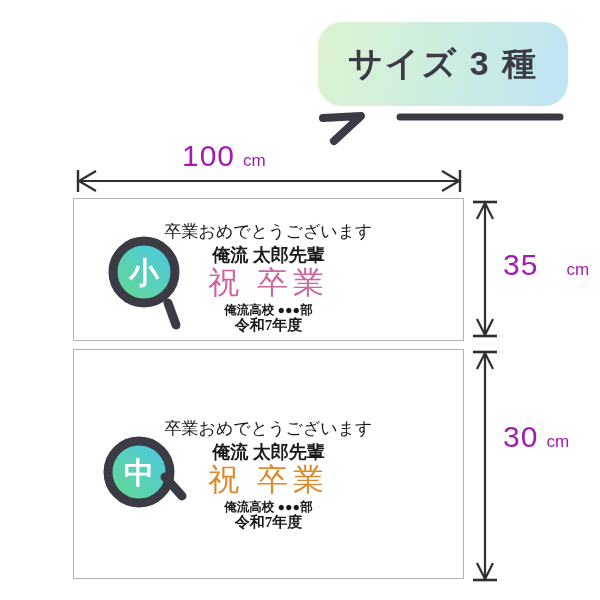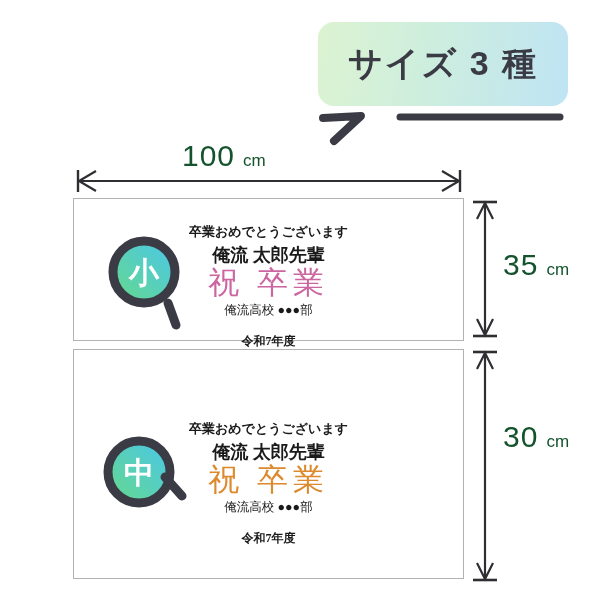--- a/index.html
+++ b/index.html
@@ -3,48 +3,48 @@
 <meta charset="utf-8">
 <style>
   html,body{margin:0;padding:0;background:#fff;}
   #canvas{
     position:relative;width:600px;height:600px;background:#ffffff;overflow:hidden;
     font-family:"Liberation Sans",sans-serif;
   }
   
   .size-badge{
     position:absolute;left:318px;top:22px;width:250px;height:84px;
-    border-radius:16px;
+    border-radius:24px;
     background:linear-gradient(100deg,#dcf3d1 0%,#cdeede 45%,#bfe4f4 100%);
     display:flex;align-items:center;justify-content:center;
   }
   .size-badge span{
     font-size:34px;font-weight:bold;color:#3b3b45;letter-spacing:2px;
   }
   
   .dim-label{
-    position:absolute;display:flex;align-items:flex-end;color:#14532d;
+    position:absolute;display:flex;align-items:flex-end;color:#a21caf;
   }
   .dim-label .num{font-size:30px;line-height:30px;letter-spacing:1px;}
   .dim-label .unit{font-size:17px;line-height:17px;margin-left:8px;margin-bottom:2px;}
   
   .banner{
     position:absolute;left:73px;width:391px;background:#ffffff;
     border:1px solid #b1b1b6;box-sizing:border-box;
   }
   .banner-text{
     position:absolute;left:0;top:0;width:100%;height:100%;
     display:flex;flex-direction:column;align-items:center;box-sizing:border-box;
     font-family:"Liberation Serif",serif;color:#1a1a1a;text-align:center;
   }
-  .bt-greeting{font-size:13px;line-height:14px;font-weight:bold;margin-bottom:9px;}
+  .bt-greeting{font-size:17px;line-height:14px;font-weight:normal;margin-bottom:9px;}
   .bt-recipient{font-size:18px;line-height:14px;font-weight:bold;margin-bottom:1px;}
   .bt-headline{font-size:31px;line-height:40px;font-weight:normal;letter-spacing:5px;}
-  .bt-team{font-size:12.5px;line-height:15px;font-weight:normal;margin-top:0;}
-  .bt-year{font-size:12px;line-height:11px;font-weight:bold;margin-top:18px;}
+  .bt-team{font-size:12.5px;line-height:15px;font-weight:bold;margin-top:0;}
+  .bt-year{font-size:15px;line-height:11px;font-weight:bold;margin-top:2px;}
   .icon-svg{position:absolute;}
   .icon-svg text{
     font-family:"Liberation Sans",sans-serif;font-weight:bold;fill:#ffffff;
   }
   svg{display:block;}
 </style>
 </head>
 <body>
 
 <div id="canvas">
@@ -91,21 +91,21 @@
     </div>
   </div>
 
   <svg class="icon-svg" style="left:468px;top:194px;" width="36" height="150">
     <line x1="17" y1="9" x2="17" y2="141" stroke="#2f2f33" stroke-width="2.2"></line>
     <line x1="5" y1="8" x2="29" y2="8" stroke="#2f2f33" stroke-width="2.6"></line>
     <line x1="5" y1="142" x2="29" y2="142" stroke="#2f2f33" stroke-width="2.6"></line>
     <path d="M9,25 L17,9 L25,25" fill="none" stroke="#2f2f33" stroke-width="2.2"></path>
     <path d="M9,125 L17,141 L25,125" fill="none" stroke="#2f2f33" stroke-width="2.2"></path>
   </svg>
-  <div class="dim-label" style="left:503px;top:250px;">
+  <div class="dim-label" style="left:503px;top:250px;gap:20px;">
     <span class="num">35</span>
     <span class="unit">cm</span>
   </div>
 
   <div class="banner" style="top:349px;height:230px;">
     <svg class="icon-svg" style="left:20px;top:76px;" width="100" height="105">
       <defs>
         <linearGradient id="gradMedium" x1="0" y1="1" x2="1" y2="0">
           <stop offset="0" stop-color="#66d98b"></stop>
           <stop offset="1" stop-color="#4ac6ea"></stop>

